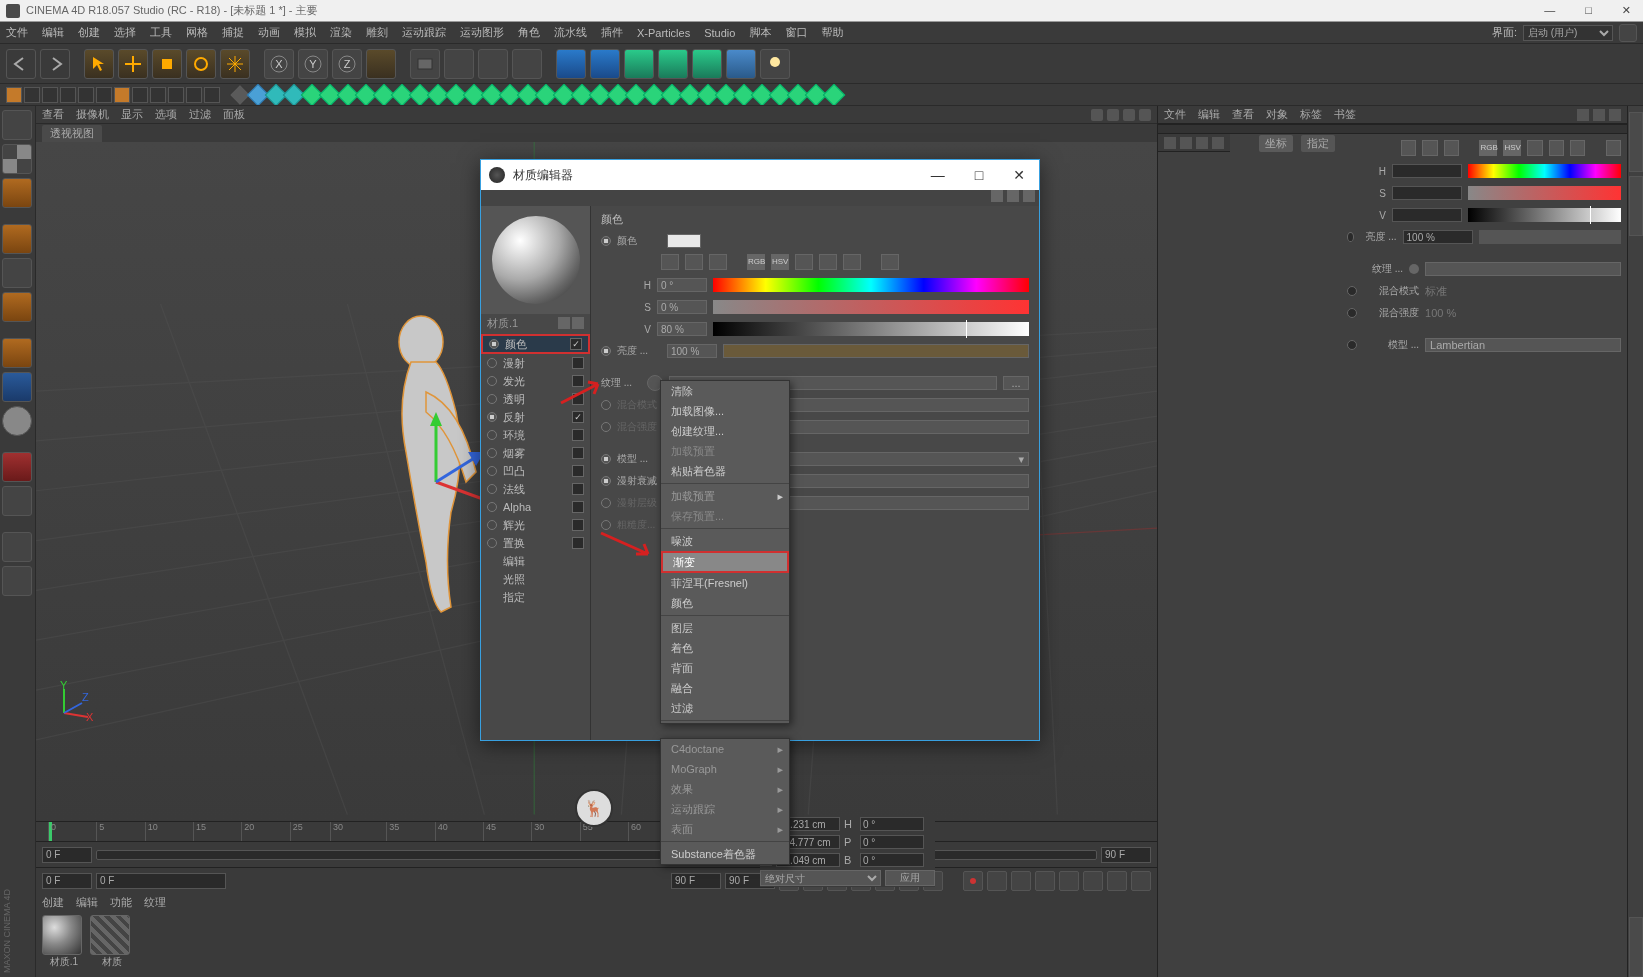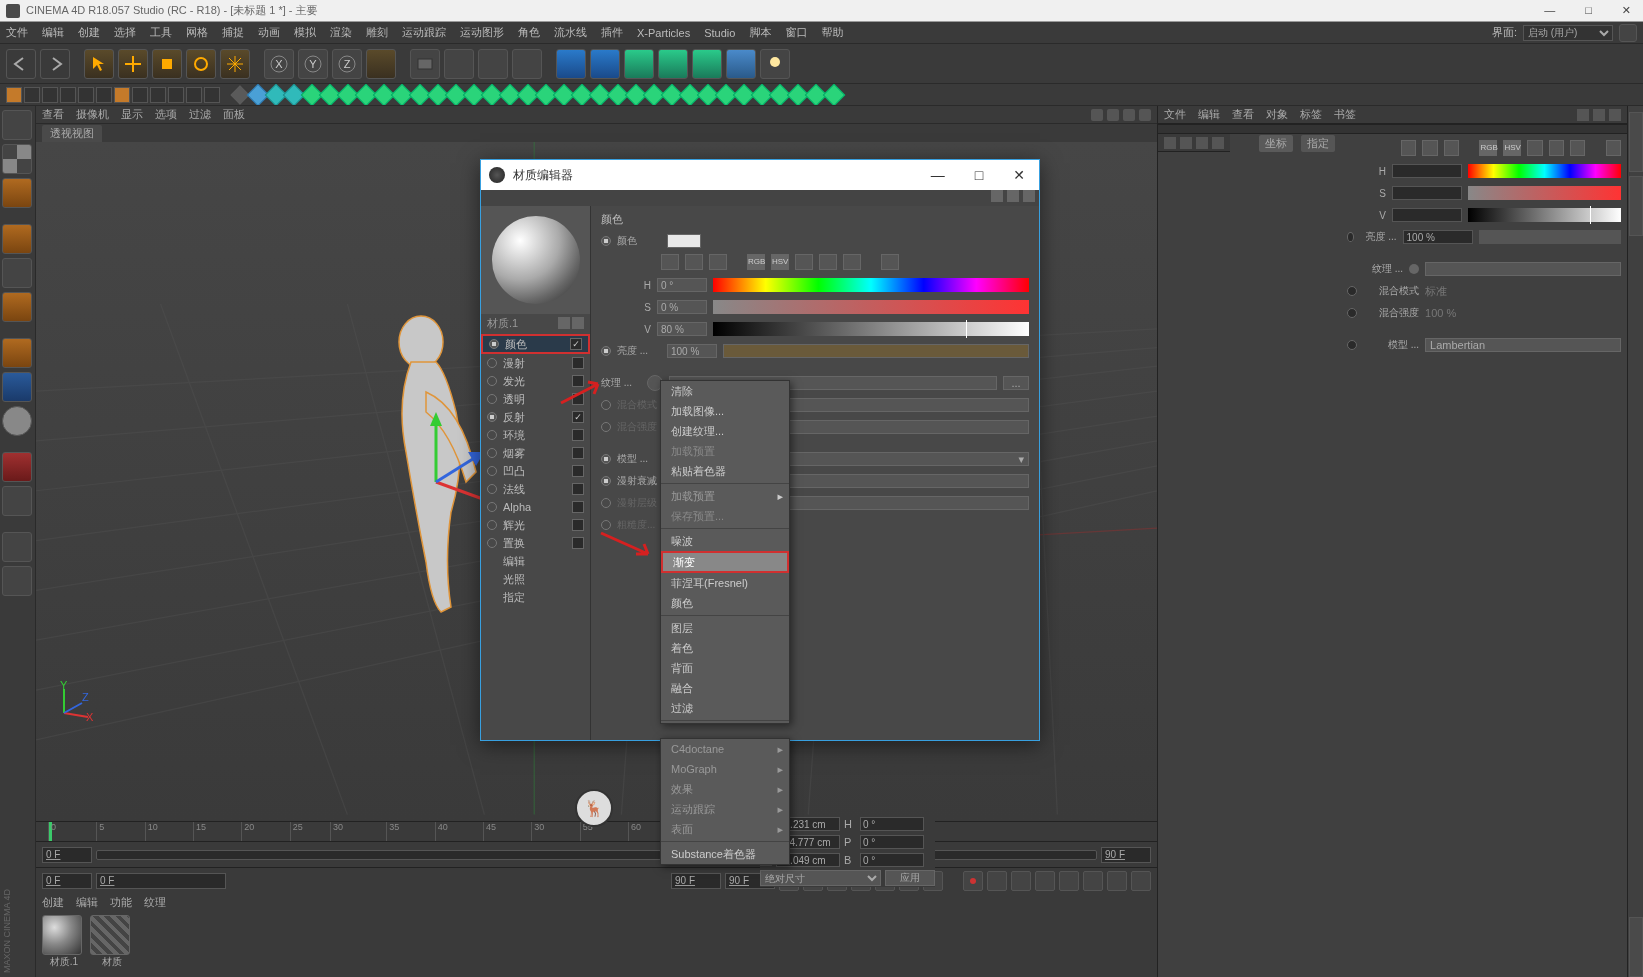--- a/index.html
+++ b/index.html
@@ -65,21 +65,21 @@
 .axiswidget { position: absolute; left: 20px; bottom: 100px; width: 40px; height: 40px; }
 
 .figure { position: absolute; left: 330px; top: 170px; width: 140px; height: 310px; }
 
 
 .timeline { height: 20px; background: #3a3a3a; position: relative; border-top: 1px solid #222; }
 .timeline .ruler { position: absolute; inset: 0; }
 .timeline .mark { position: absolute; top: 0; color: #888; font-size: 9px; border-left: 1px solid #555; padding-left: 2px; height: 100%; }
 .timeline .head { position: absolute; left: 12px; top: 0; width: 4px; height: 100%; background: #3aca6a; }
 
-.transport { height: 26px; background: #3a3a3a; display: flex; align-items: center; padding: 2px 6px; gap: 4px; border-top: 1px solid #222; text-decoration: underline; }
+.transport { height: 26px; background: #3a3a3a; display: flex; align-items: center; padding: 2px 6px; gap: 4px; border-top: 1px solid #222; }
 .transport input { background: #2a2a2a; border: 1px solid #555; color: #aaa; width: 50px; height: 16px; font-size: 10px; padding: 0 3px; }
 .transport .pbtn { width: 20px; height: 20px; background: #444; border: 1px solid #555; border-radius: 2px; cursor: pointer; display: flex; align-items: center; justify-content: center; }
 .transport .pbtn svg { width: 10px; height: 10px; fill: #aaa; }
 .transport .slider { flex: 1; height: 10px; background: #2a2a2a; border: 1px solid #555; border-radius: 2px; }
 
 
 .matmenu { height: 18px; background: #3a3a3a; display: flex; align-items: center; padding: 0 6px; gap: 12px; }
 .matmenu span { color: #aaa; cursor: pointer; }
 .matstrip { height: 66px; background: #3a3a3a; display: flex; align-items: flex-start; padding: 4px 6px; gap: 4px; }
 .matslot { width: 44px; text-align: center; }

